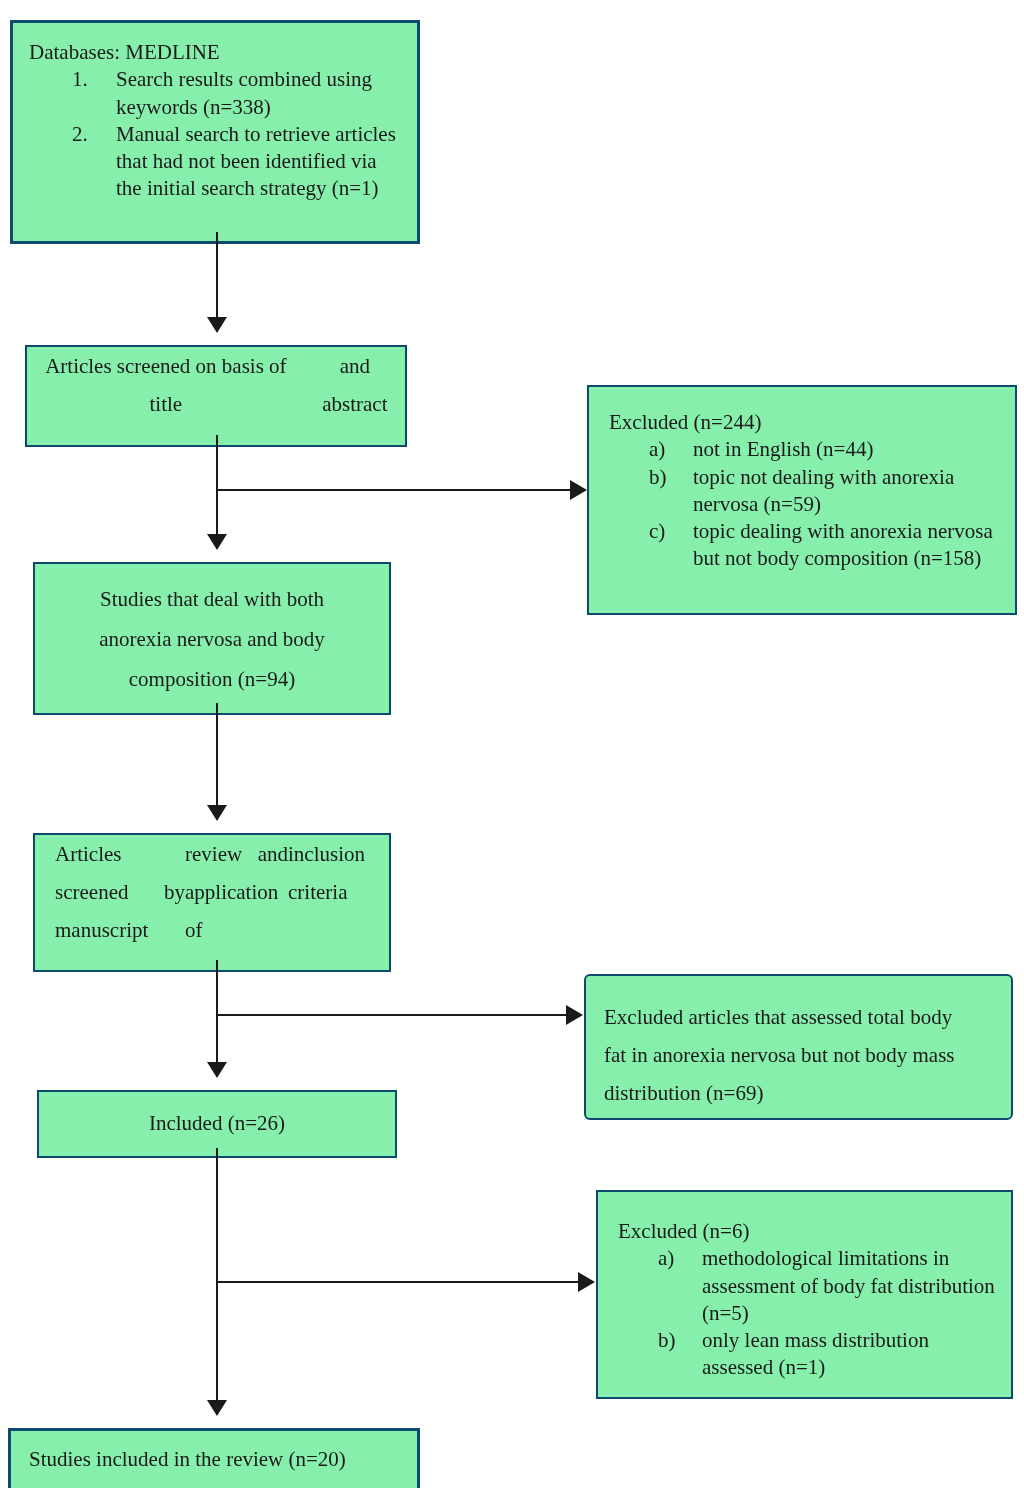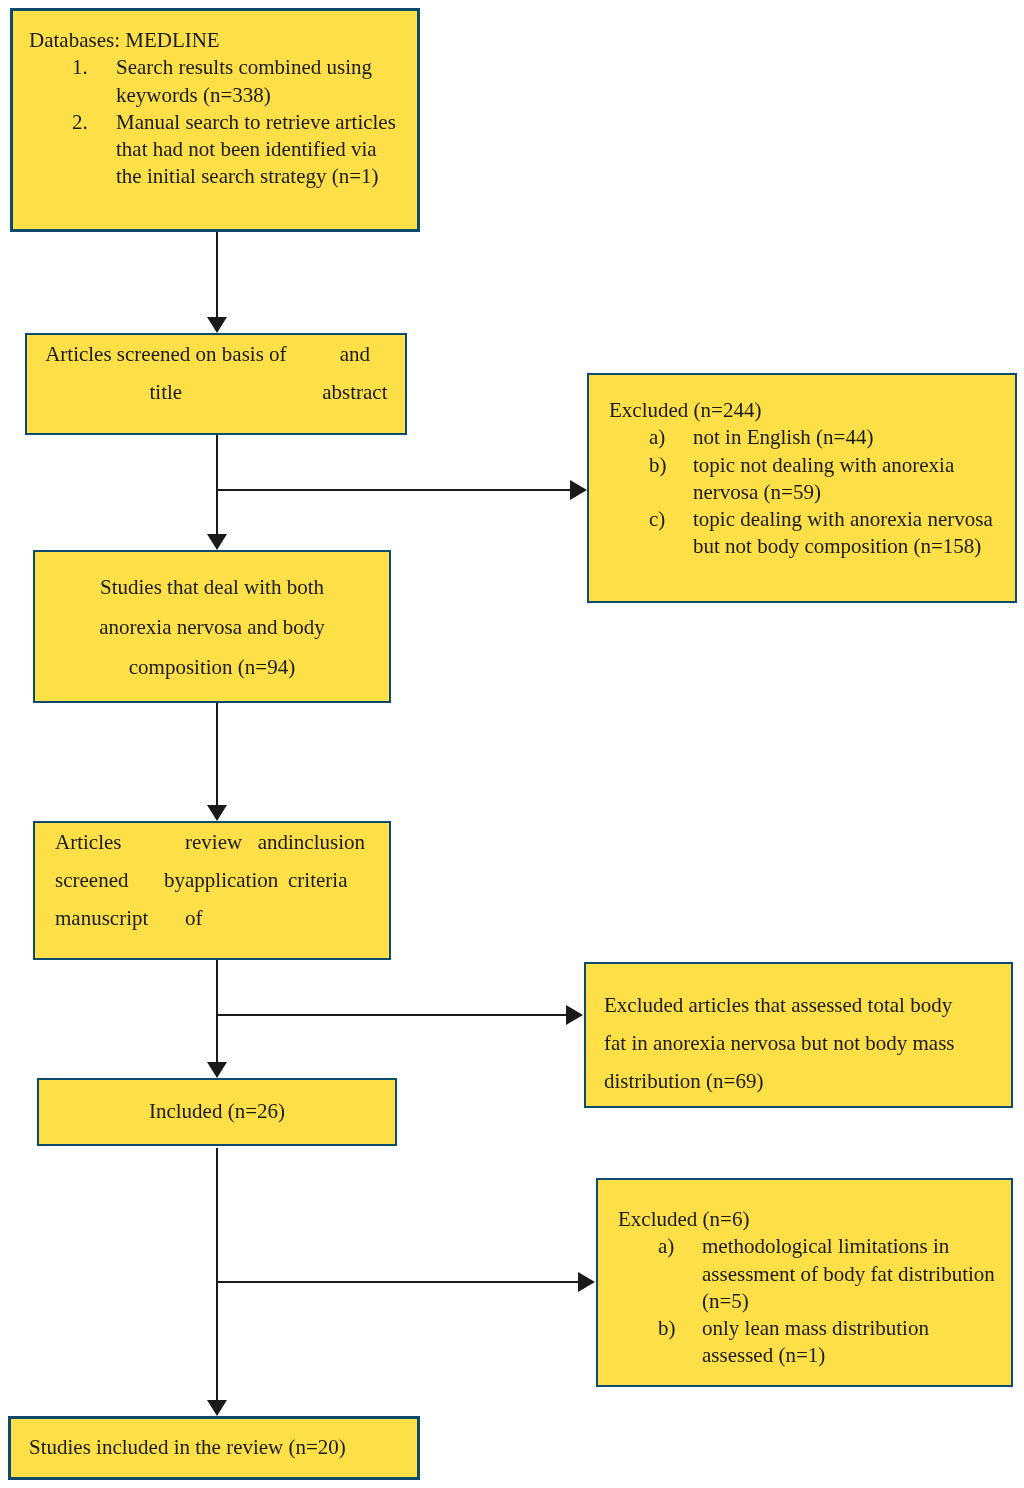--- a/index.html
+++ b/index.html
@@ -12,22 +12,23 @@
     position: relative;
     width: 1024px;
     height: 1488px;
     background: #ffffff;
     overflow: hidden;
     font-size: 21px;
     line-height: 1.3;
   }
   .box {
     position: absolute;
-    background: #fde047;
+    background: #86efac;
     border: 2px solid #0c4a6e;
+    margin-top: 12px;
   }
   .box.thick { border-width: 3px; }
 
   
   #box-databases { left: 10px; top: 8px; width: 410px; height: 224px; padding: 16px 14px 10px 16px; }
   .num-item { display: grid; grid-template-columns: 44px 1fr; margin-left: 43px; }
   .num-item .marker { text-align: left; }
 
   
   #box-title-abstract { left: 25px; top: 333px; width: 382px; height: 102px;
@@ -46,21 +47,21 @@
   
   #box-manuscript { left: 33px; top: 821px; width: 358px; height: 139px;
     display: flex; flex-direction: row; justify-content: center;
     padding: 0 24px 0 20px; line-height: 38px; }
   .jline { text-align: justify; text-align-last: justify; }
   .jline-last { text-align: left; }
 
   
   #box-excluded-69 { left: 584px; top: 962px; width: 429px; height: 146px;
     display: flex; flex-direction: column; justify-content: center;
-    padding: 16px 10px 0 18px; line-height: 38px; }
+    padding: 16px 10px 0 18px; line-height: 38px; border-radius: 6px; }
 
   
   #box-included-26 { left: 37px; top: 1078px; width: 360px; height: 68px;
     display: flex; align-items: center; justify-content: center; text-align: center; }
 
   
   #box-excluded-6 { left: 596px; top: 1178px; width: 417px; height: 209px; padding: 26px 8px 10px 20px; }
 
   
   #box-included-review { left: 8px; top: 1416px; width: 412px; height: 64px;

